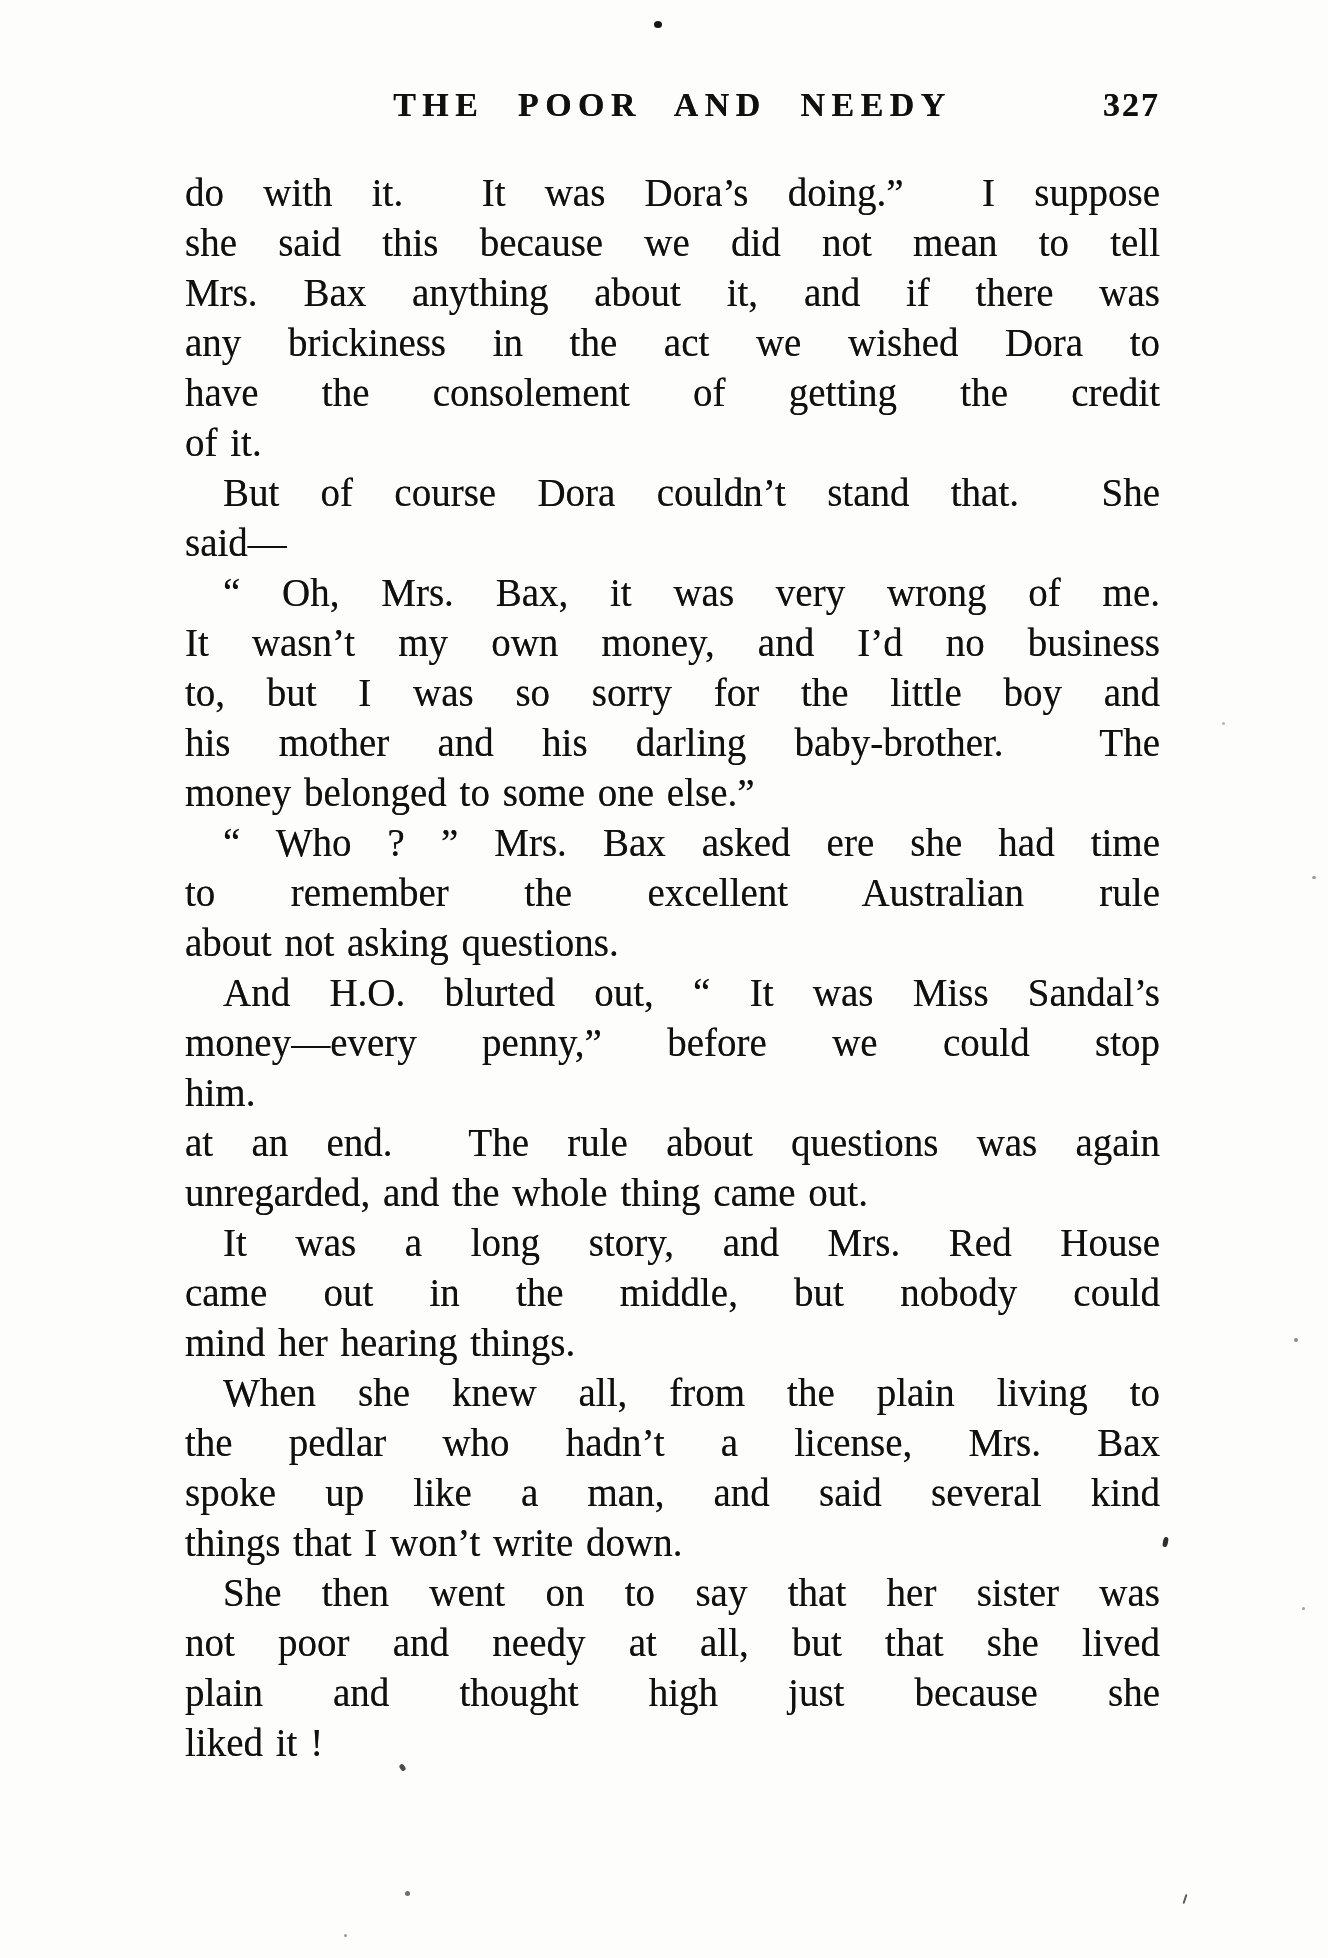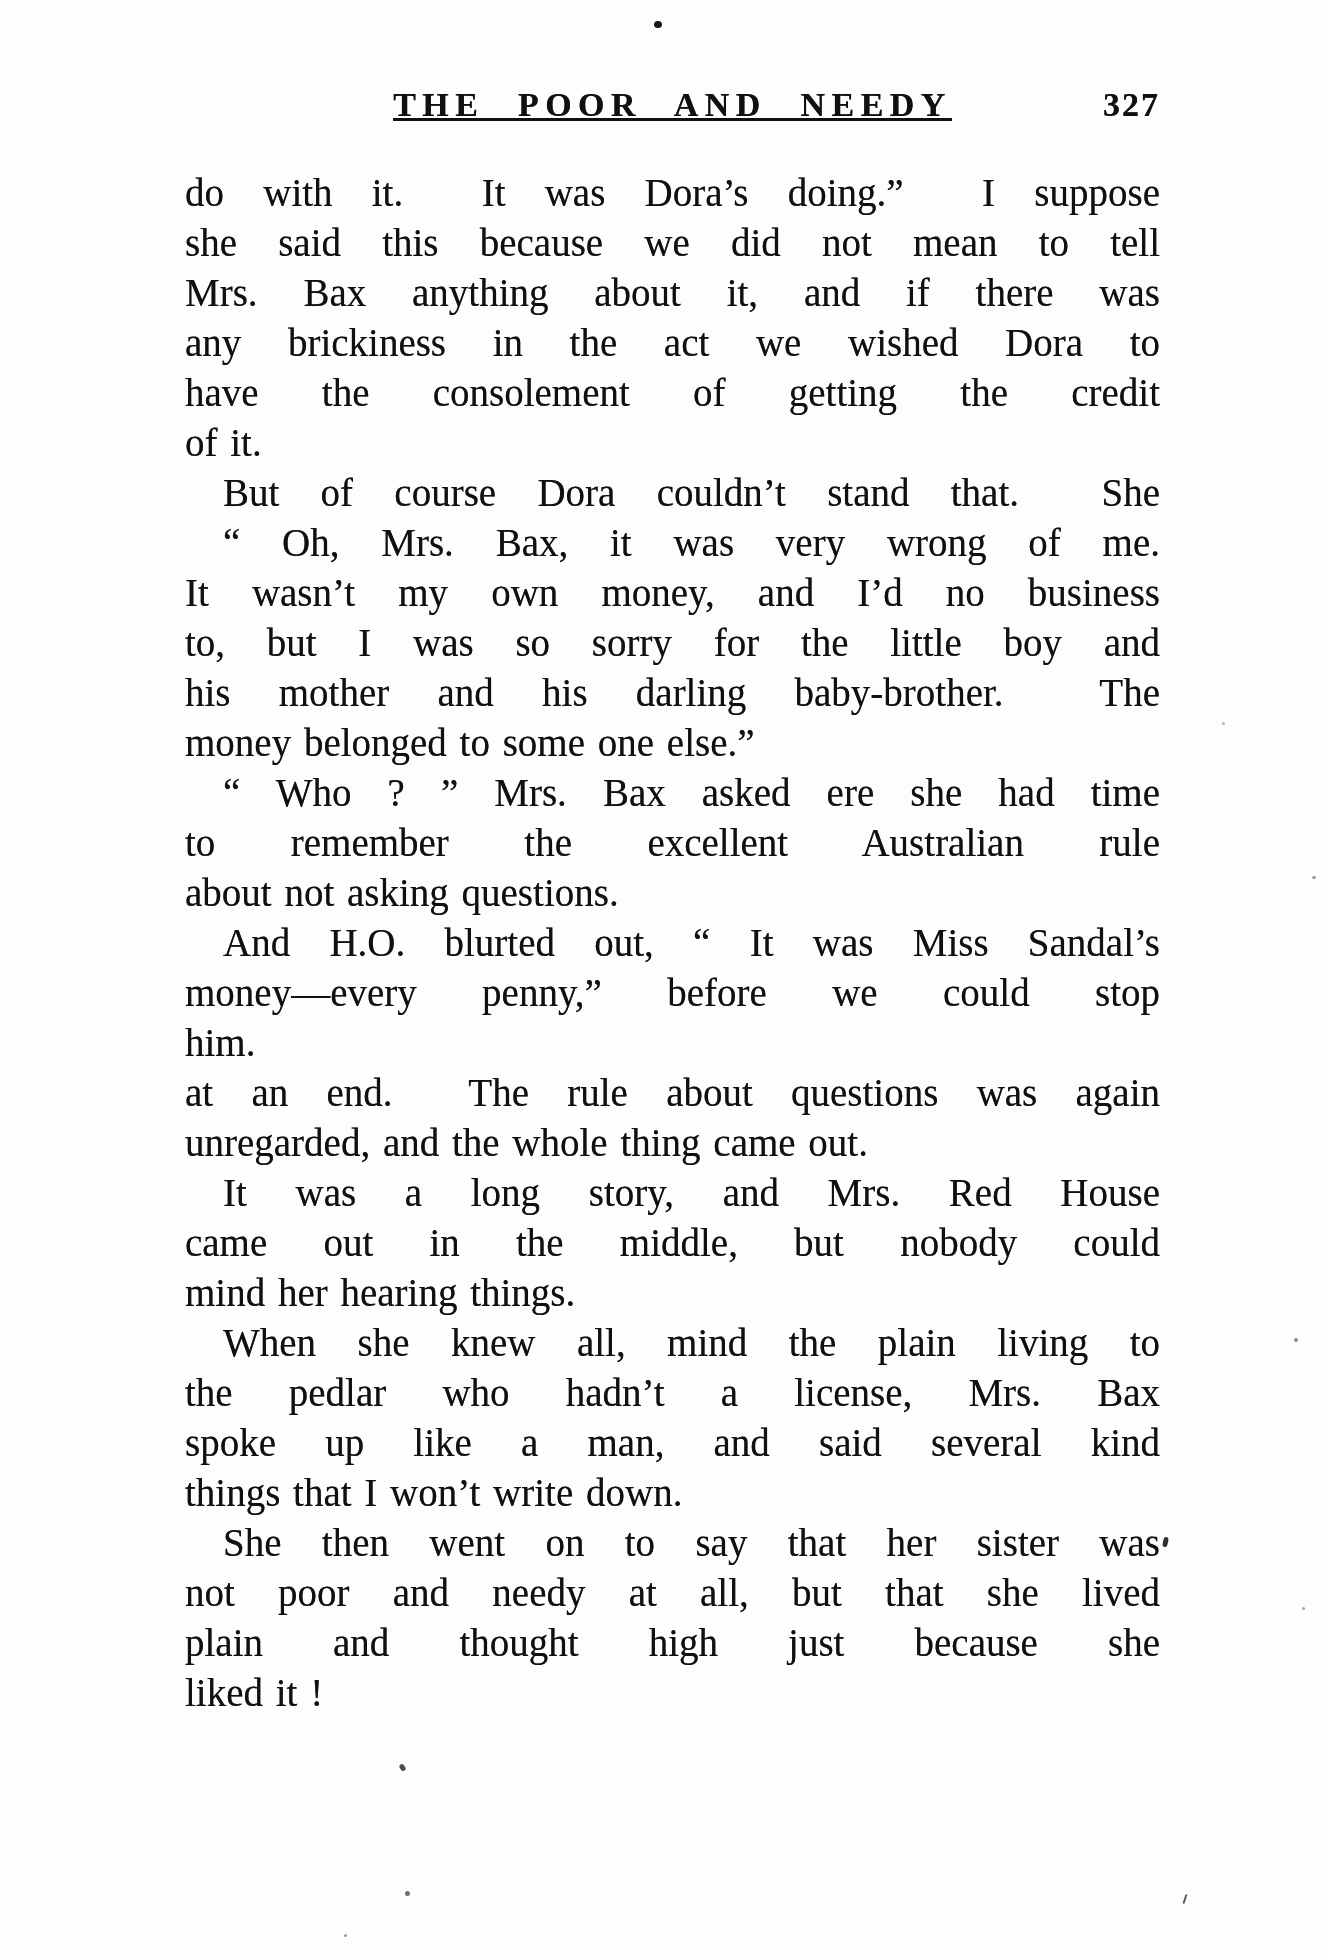--- a/index.html
+++ b/index.html
@@ -20,21 +20,20 @@
     left: 185px; top: 86px; width: 975px; height: 44px;
   }
   .running-head {
     text-align: center;
     font-size: 34px;
     font-weight: bold;
     letter-spacing: 0.19em;
     word-spacing: 0.55em;
     white-space: nowrap;
     text-shadow: 0 0 0.6px rgba(10,10,10,0.7);
-    text-decoration: underline;
   }
   .page-number {
     position: absolute;
     right: 0; top: 0;
     font-size: 34px;
     font-weight: bold;
     letter-spacing: 2px;
     text-shadow: 0 0 0.6px rgba(10,10,10,0.7);
     margin-left: 12px;
   }
@@ -78,37 +77,38 @@
   </div>
 
   <div class="text-block">
       <div class="line">do with it.  It was Dora’s doing.”  I suppose</div>
       <div class="line">she said this because we did not mean to tell</div>
       <div class="line">Mrs. Bax anything about it, and if there was</div>
       <div class="line">any brickiness in the act we wished Dora to</div>
       <div class="line">have the consolement of getting the credit</div>
       <div class="line last">of it.</div>
       <div class="line indent">But of course Dora couldn’t stand that.  She</div>
+      <div class="line last">said—</div>
       <div class="line indent">“ Oh, Mrs. Bax, it was very wrong of me.</div>
       <div class="line">It wasn’t my own money, and I’d no business</div>
       <div class="line">to, but I was so sorry for the little boy and</div>
       <div class="line">his mother and his darling baby-brother.  The</div>
       <div class="line last">money belonged to some one else.”</div>
       <div class="line indent">“ Who ? ” Mrs. Bax asked ere she had time</div>
       <div class="line">to remember the excellent Australian rule</div>
       <div class="line last">about not asking questions.</div>
       <div class="line indent">And H.O. blurted out, “ It was Miss Sandal’s</div>
       <div class="line">money—every penny,” before we could stop</div>
       <div class="line last">him.</div>
       <div class="line">at an end.  The rule about questions was again</div>
       <div class="line last">unregarded, and the whole thing came out.</div>
       <div class="line indent">It was a long story, and Mrs. Red House</div>
       <div class="line">came out in the middle, but nobody could</div>
       <div class="line last">mind her hearing things.</div>
-      <div class="line indent">When she knew all, mind the plain living to</div>
+      <div class="line indent">When she knew all, from the plain living to</div>
       <div class="line">the pedlar who hadn’t a license, Mrs. Bax</div>
       <div class="line">spoke up like a man, and said several kind</div>
       <div class="line last">things that I won’t write down.</div>
       <div class="line indent">She then went on to say that her sister was</div>
       <div class="line">not poor and needy at all, but that she lived</div>
       <div class="line">plain and thought high just because she</div>
       <div class="line last">liked it !</div>
     </div>
 
 </div>

